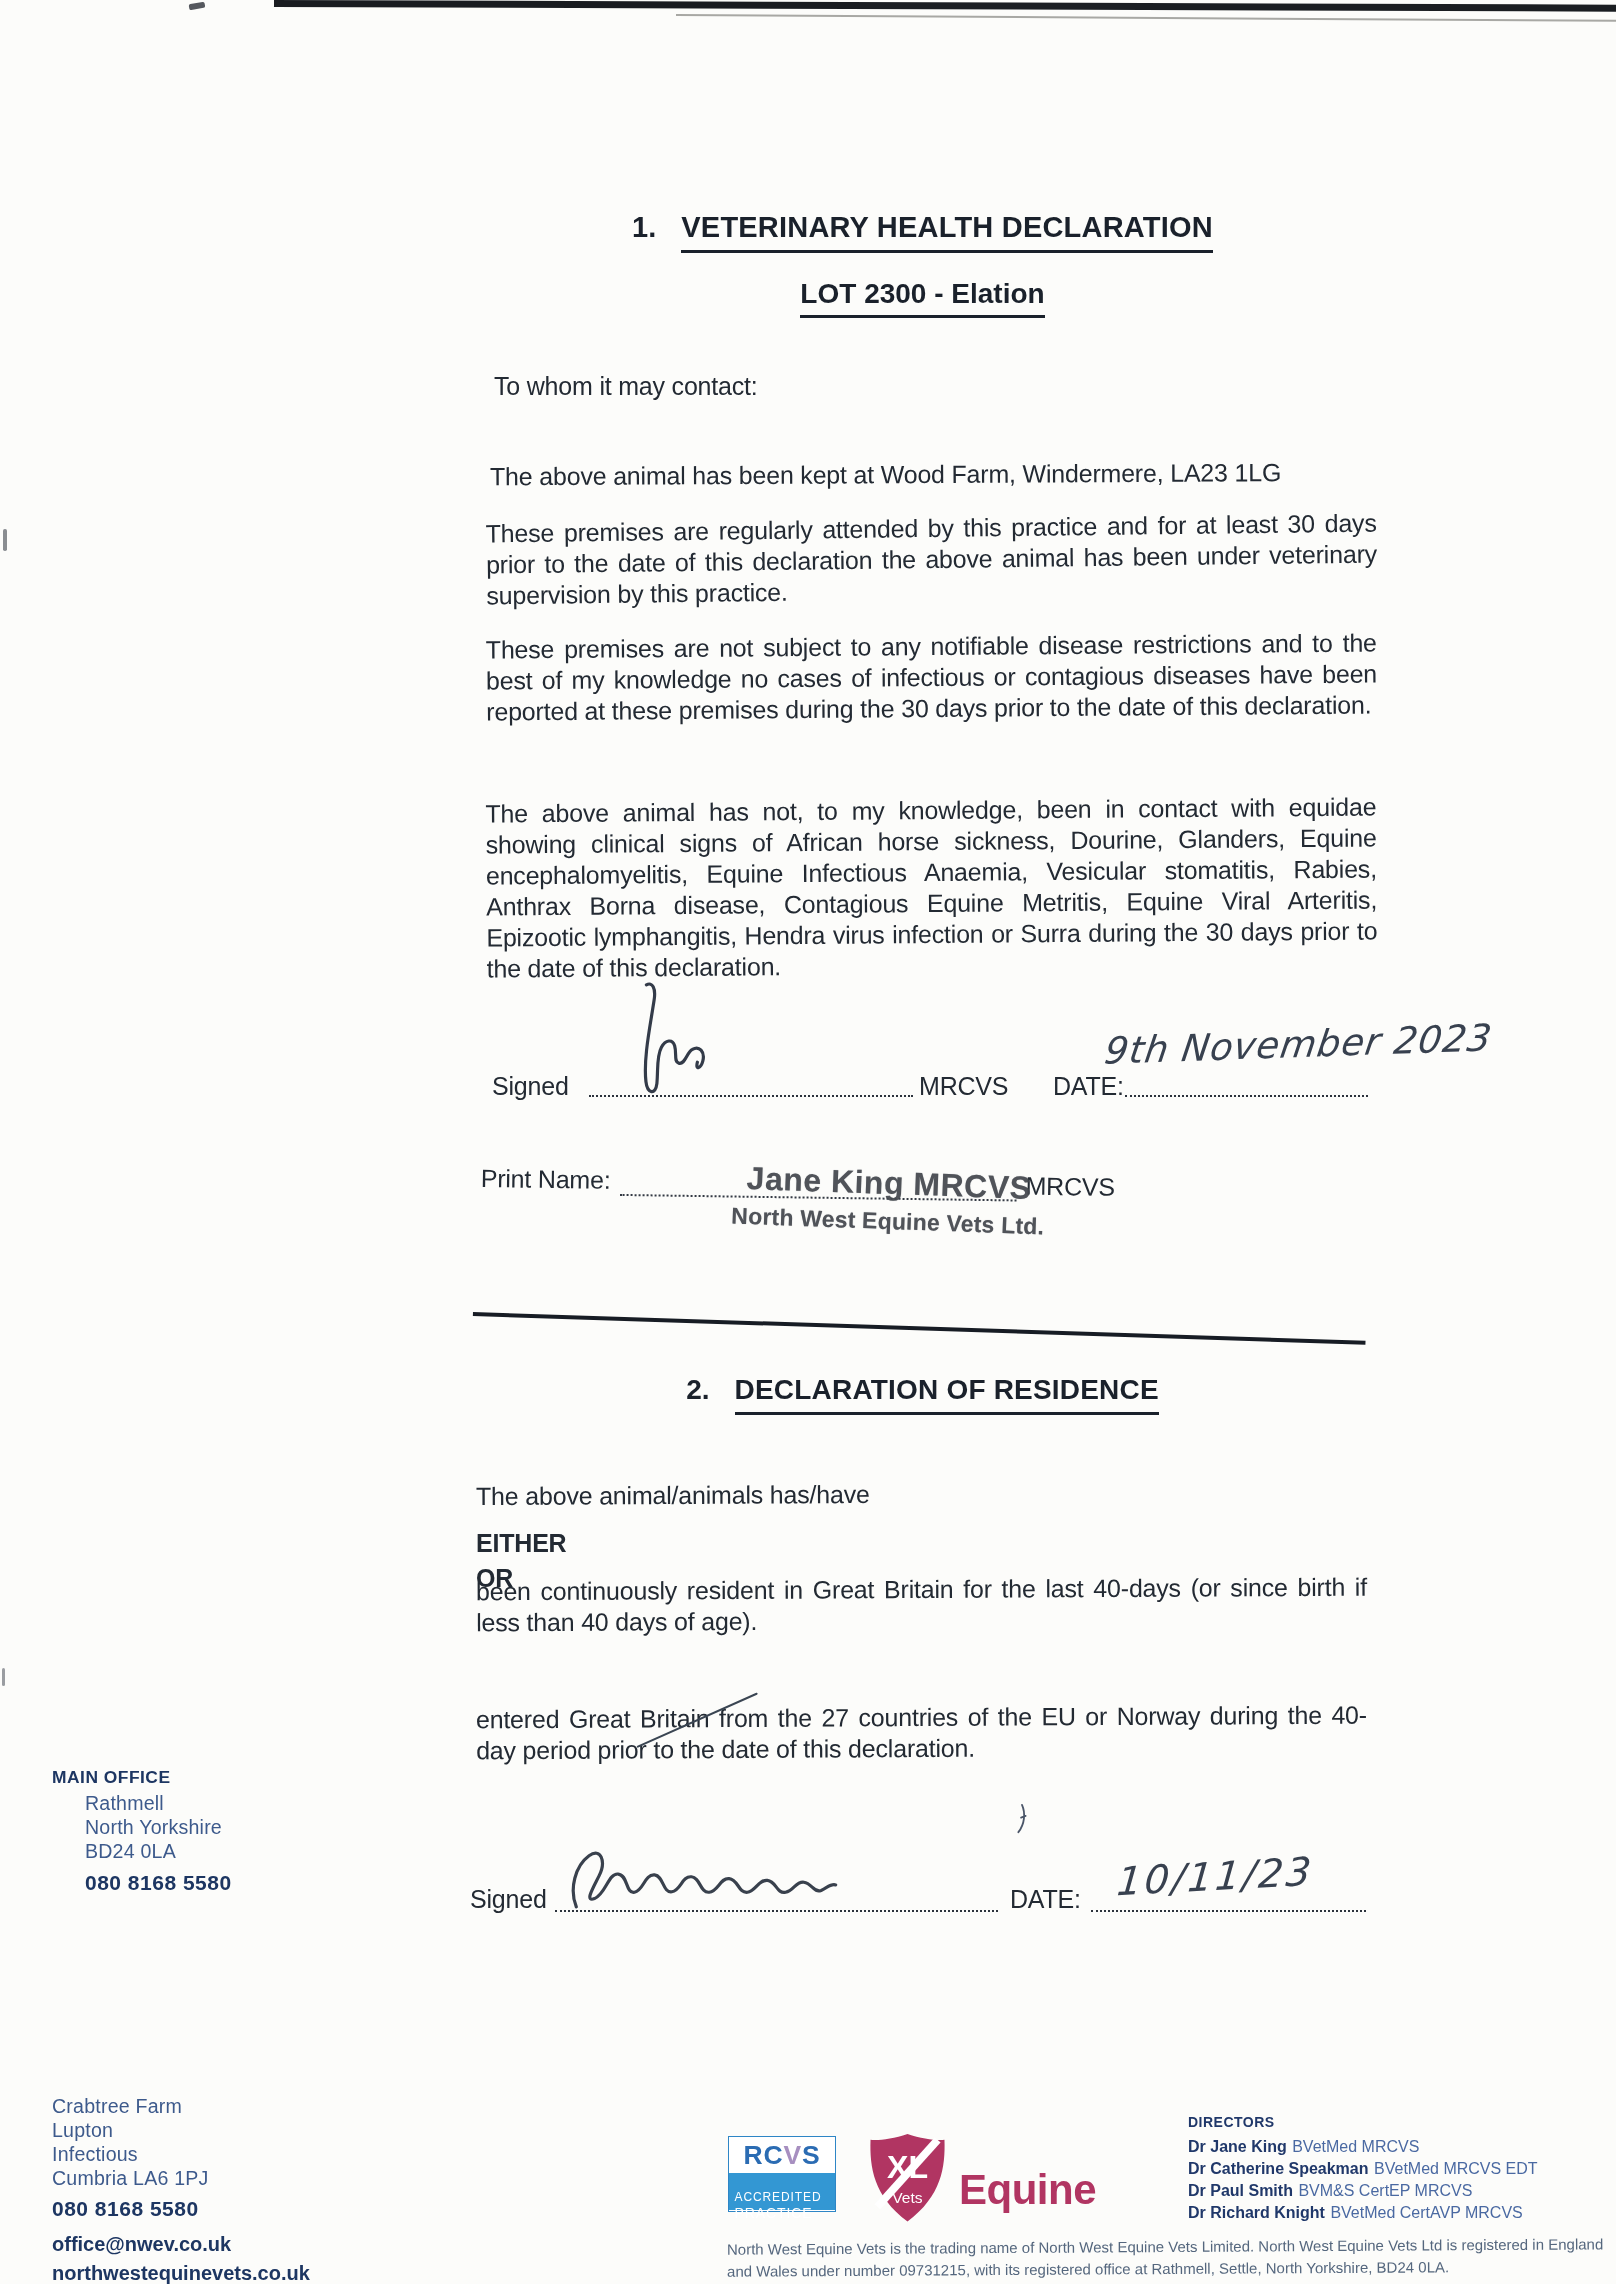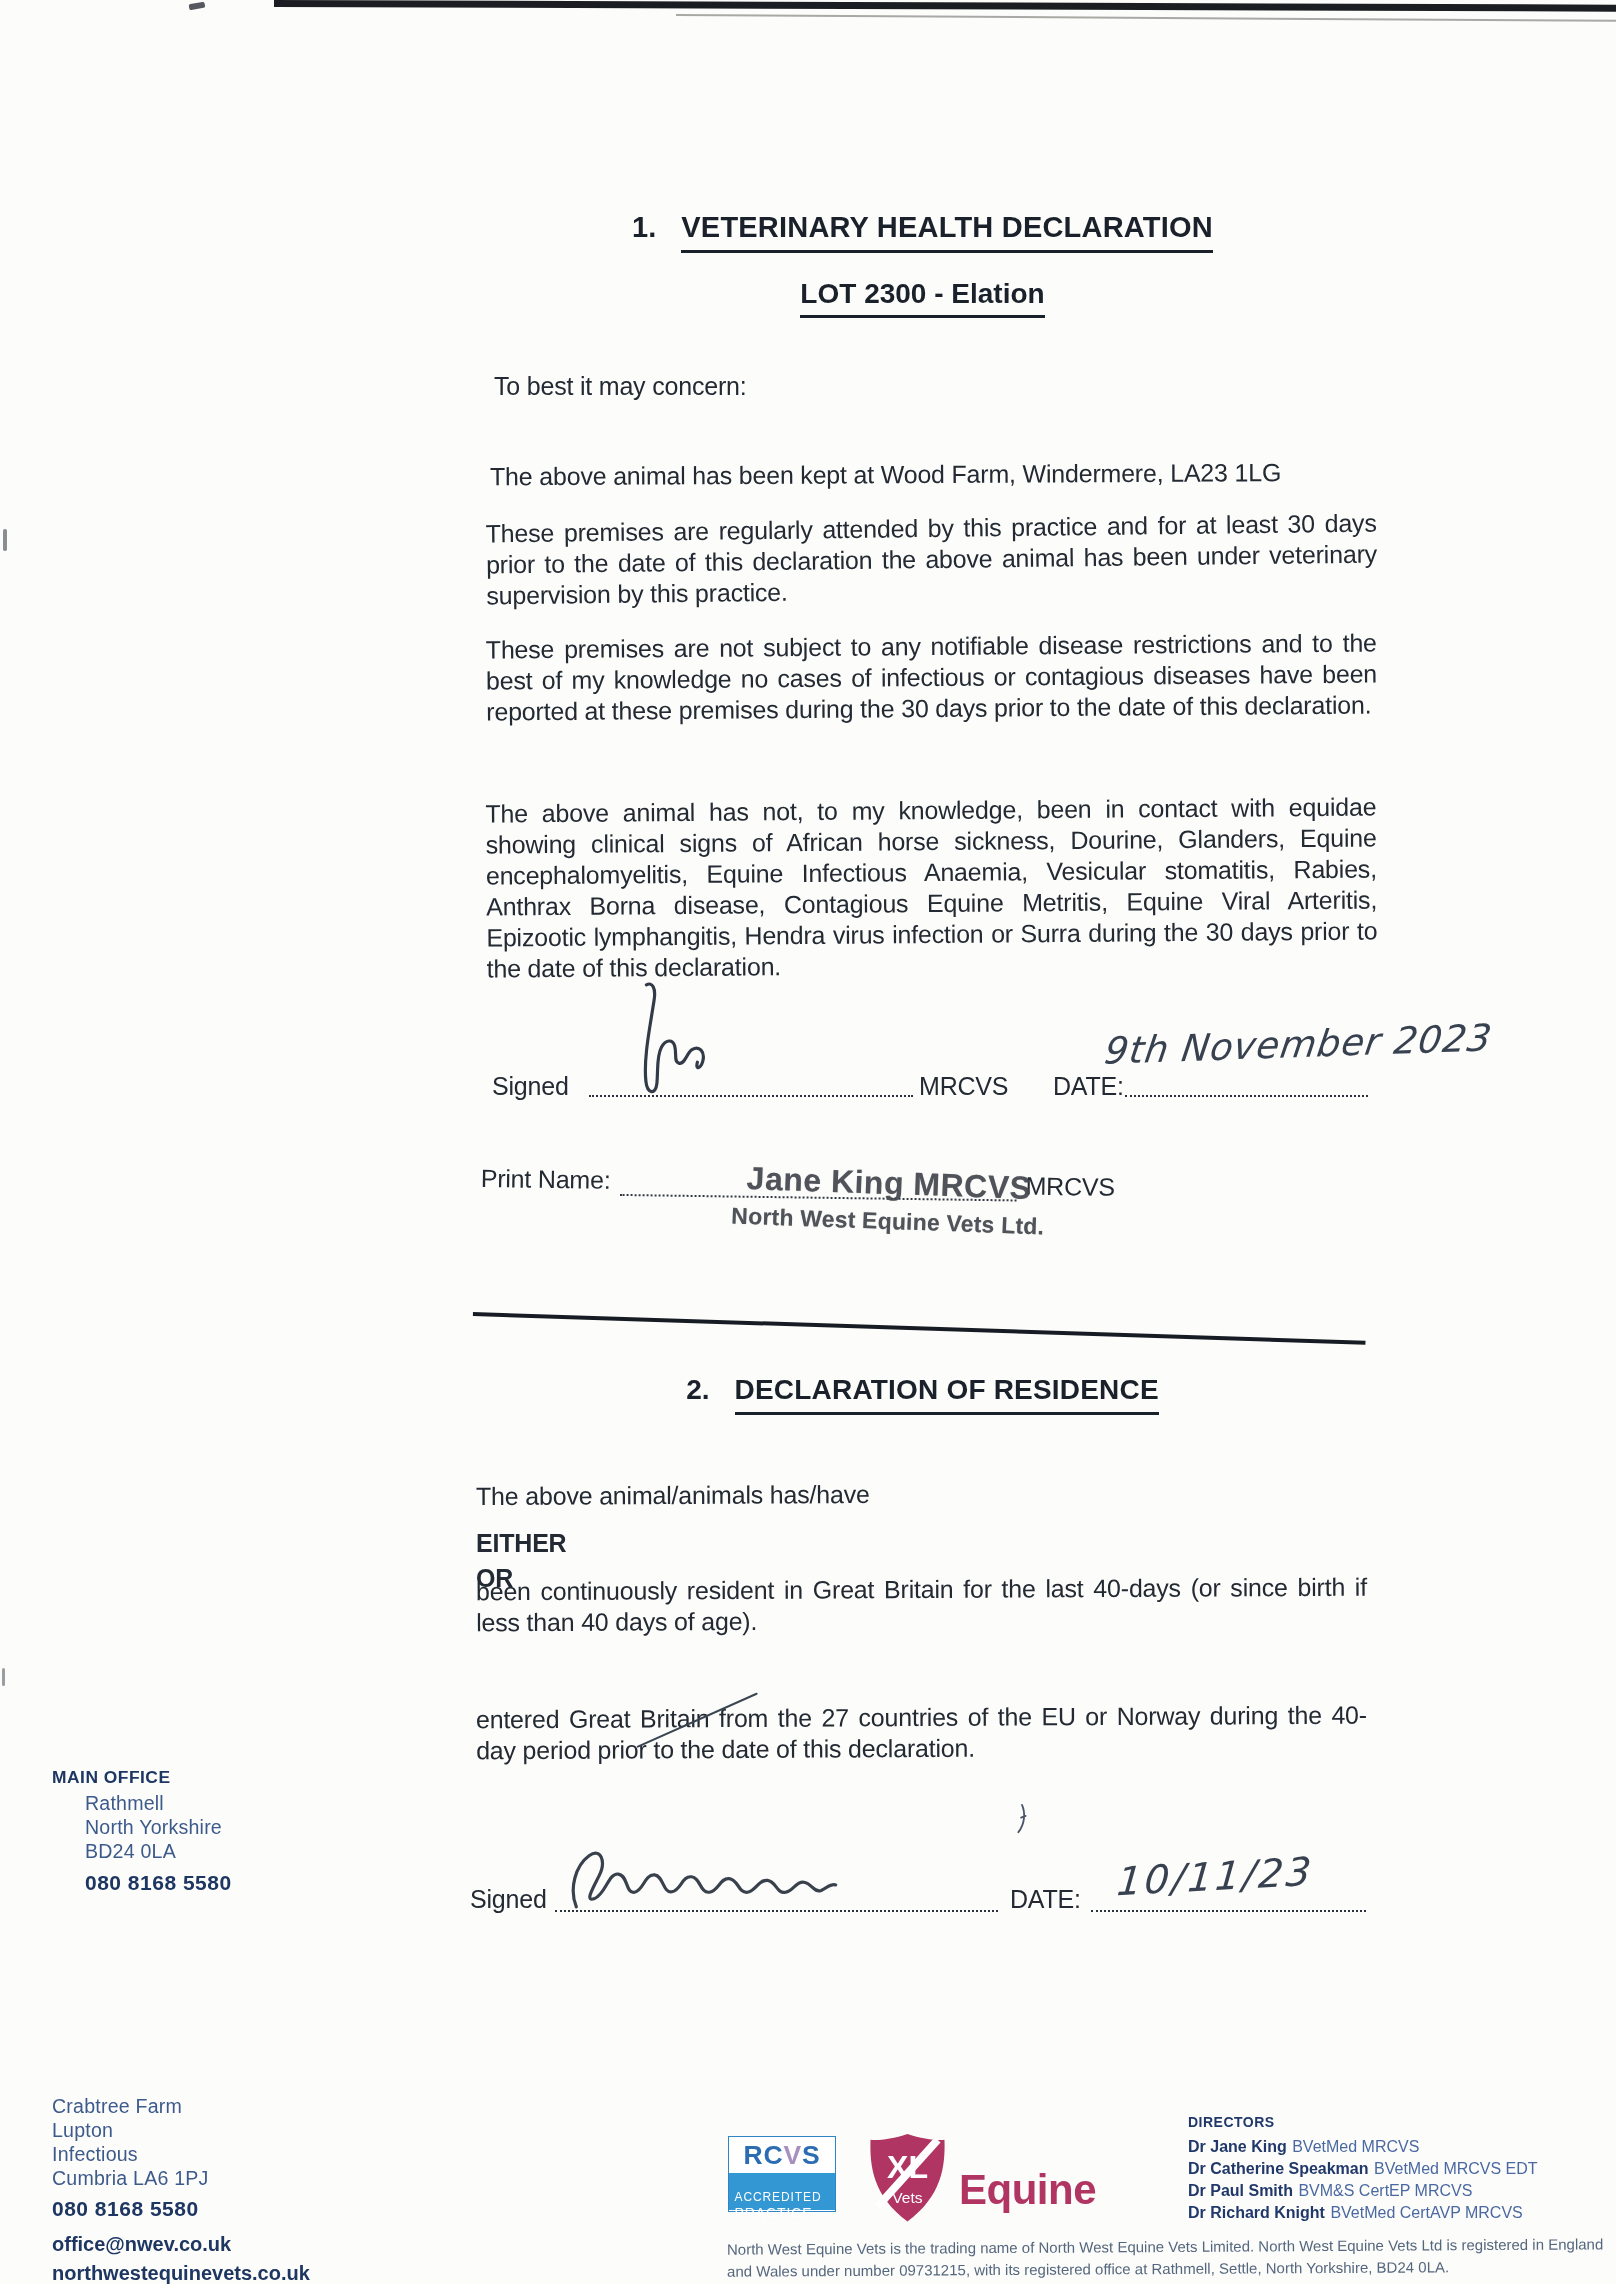--- a/index.html
+++ b/index.html
@@ -70,21 +70,21 @@
 
 
   <div class="abs hrow" style="left:475px; top:211px;">
     <span class="hnum">1.</span>
     <span class="htxt">VETERINARY HEALTH DECLARATION</span>
   </div>
   <div class="abs hrow" style="left:475px; top:278px;">
     <span class="hsub">LOT 2300 - Elation</span>
   </div>
 
-  <div class="abs body-txt" style="left:494px; top:371px;">To best it may concern:</div>
+  <div class="abs body-txt" style="left:494px; top:371px;">To whom it may contact:</div>
 
   <div class="abs body-txt para" style="left:490px; top:459px; transform:rotate(-.3deg);">The above animal has been kept at Wood Farm, Windermere, LA23 1LG</div>
   <div class="abs body-txt para" style="left:486px; top:513px; transform:rotate(-.7deg);">These premises are regularly attended by this practice and for at least 30 days prior to the date of this declaration the above animal has been under veterinary supervision by this practice.</div>
   <div class="abs body-txt para" style="left:486px; top:631px; transform:rotate(-.45deg);">These premises are not subject to any notifiable disease restrictions and to the best of my knowledge no cases of infectious or contagious diseases have been reported at these premises during the 30 days prior to the date of this declaration.</div>
   <div class="abs body-txt para" style="left:486px; top:795px; transform:rotate(-.45deg);">The above animal has not, to my knowledge, been in contact with equidae showing clinical signs of African horse sickness, Dourine, Glanders, Equine encephalomyelitis, Equine Infectious Anaemia, Vesicular stomatitis, Rabies, Anthrax Borna disease, Contagious Equine Metritis, Equine Viral Arteritis, Epizootic lymphangitis, Hendra virus infection or Surra during the 30 days prior to the date of this declaration.</div>
 
   <span class="abs body-txt" style="left:492px; top:1071px;">Signed</span>
   <div class="abs leader" style="left:589px; top:1068px; width:324px; height:27px;"></div>
   <span class="abs body-txt" style="left:919px; top:1071px;">MRCVS</span>
   <span class="abs body-txt" style="left:1053px; top:1071px;">DATE:</span>

